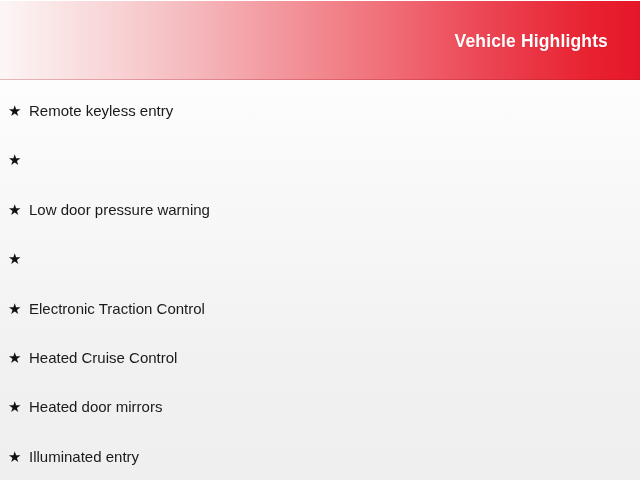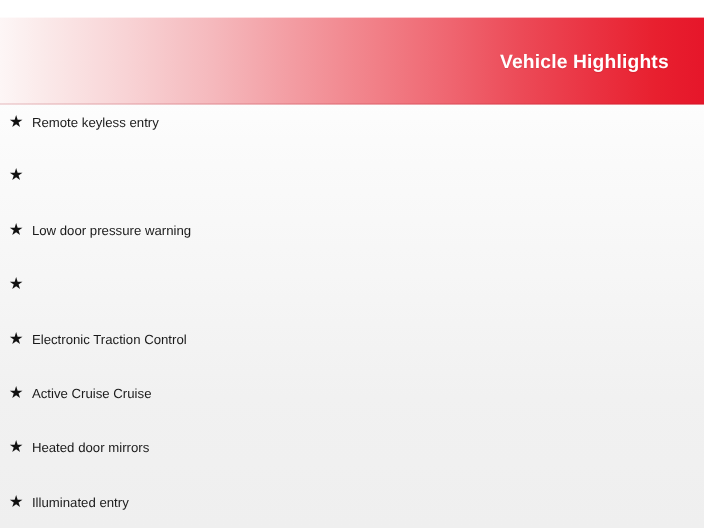--- a/index.html
+++ b/index.html
@@ -26,21 +26,21 @@
                 #f6f6f6 250px,
                 #f1f1f1 360px,
                 #efefef 480px);
     overflow: hidden;
   }
 
   
   #header-banner {
     position: absolute;
     left: 0;
-    top: 16px;
+    top: 1px;
     width: 640px;
     height: 79px;
     background: linear-gradient(to right,
                 #fdf6f6 0%,
                 #fbeaea 6%,
                 #f8d3d5 18%,
                 #f5b9bd 30%,
                 #f39ba1 42%,
                 #f17e86 54%,
                 #ef6570 64%,
@@ -95,21 +95,21 @@
     width: 21px;
     color: #111111;
     font-size: 15px;
     line-height: 1;
     text-align: left;
   }
 
   .highlight-label {
     flex: 0 0 auto;
     color: #1a1a1a;
-    font-size: 12px;
+    font-size: 15px;
     line-height: 1;
     white-space: nowrap;
   }
 </style>
 </head>
 <body>
 
 <div id="page">
 
   <div id="header-banner">
@@ -136,21 +136,21 @@
       <span class="bullet-star">★</span>
     </li>
 
     <li class="highlight-row">
       <span class="bullet-star">★</span>
       <span class="highlight-label">Electronic Traction Control</span>
     </li>
 
     <li class="highlight-row">
       <span class="bullet-star">★</span>
-      <span class="highlight-label">Active Cruise Cruise</span>
+      <span class="highlight-label">Heated Cruise Control</span>
     </li>
 
     <li class="highlight-row">
       <span class="bullet-star">★</span>
       <span class="highlight-label">Heated door mirrors</span>
     </li>
 
     <li class="highlight-row">
       <span class="bullet-star">★</span>
       <span class="highlight-label">Illuminated entry</span>

